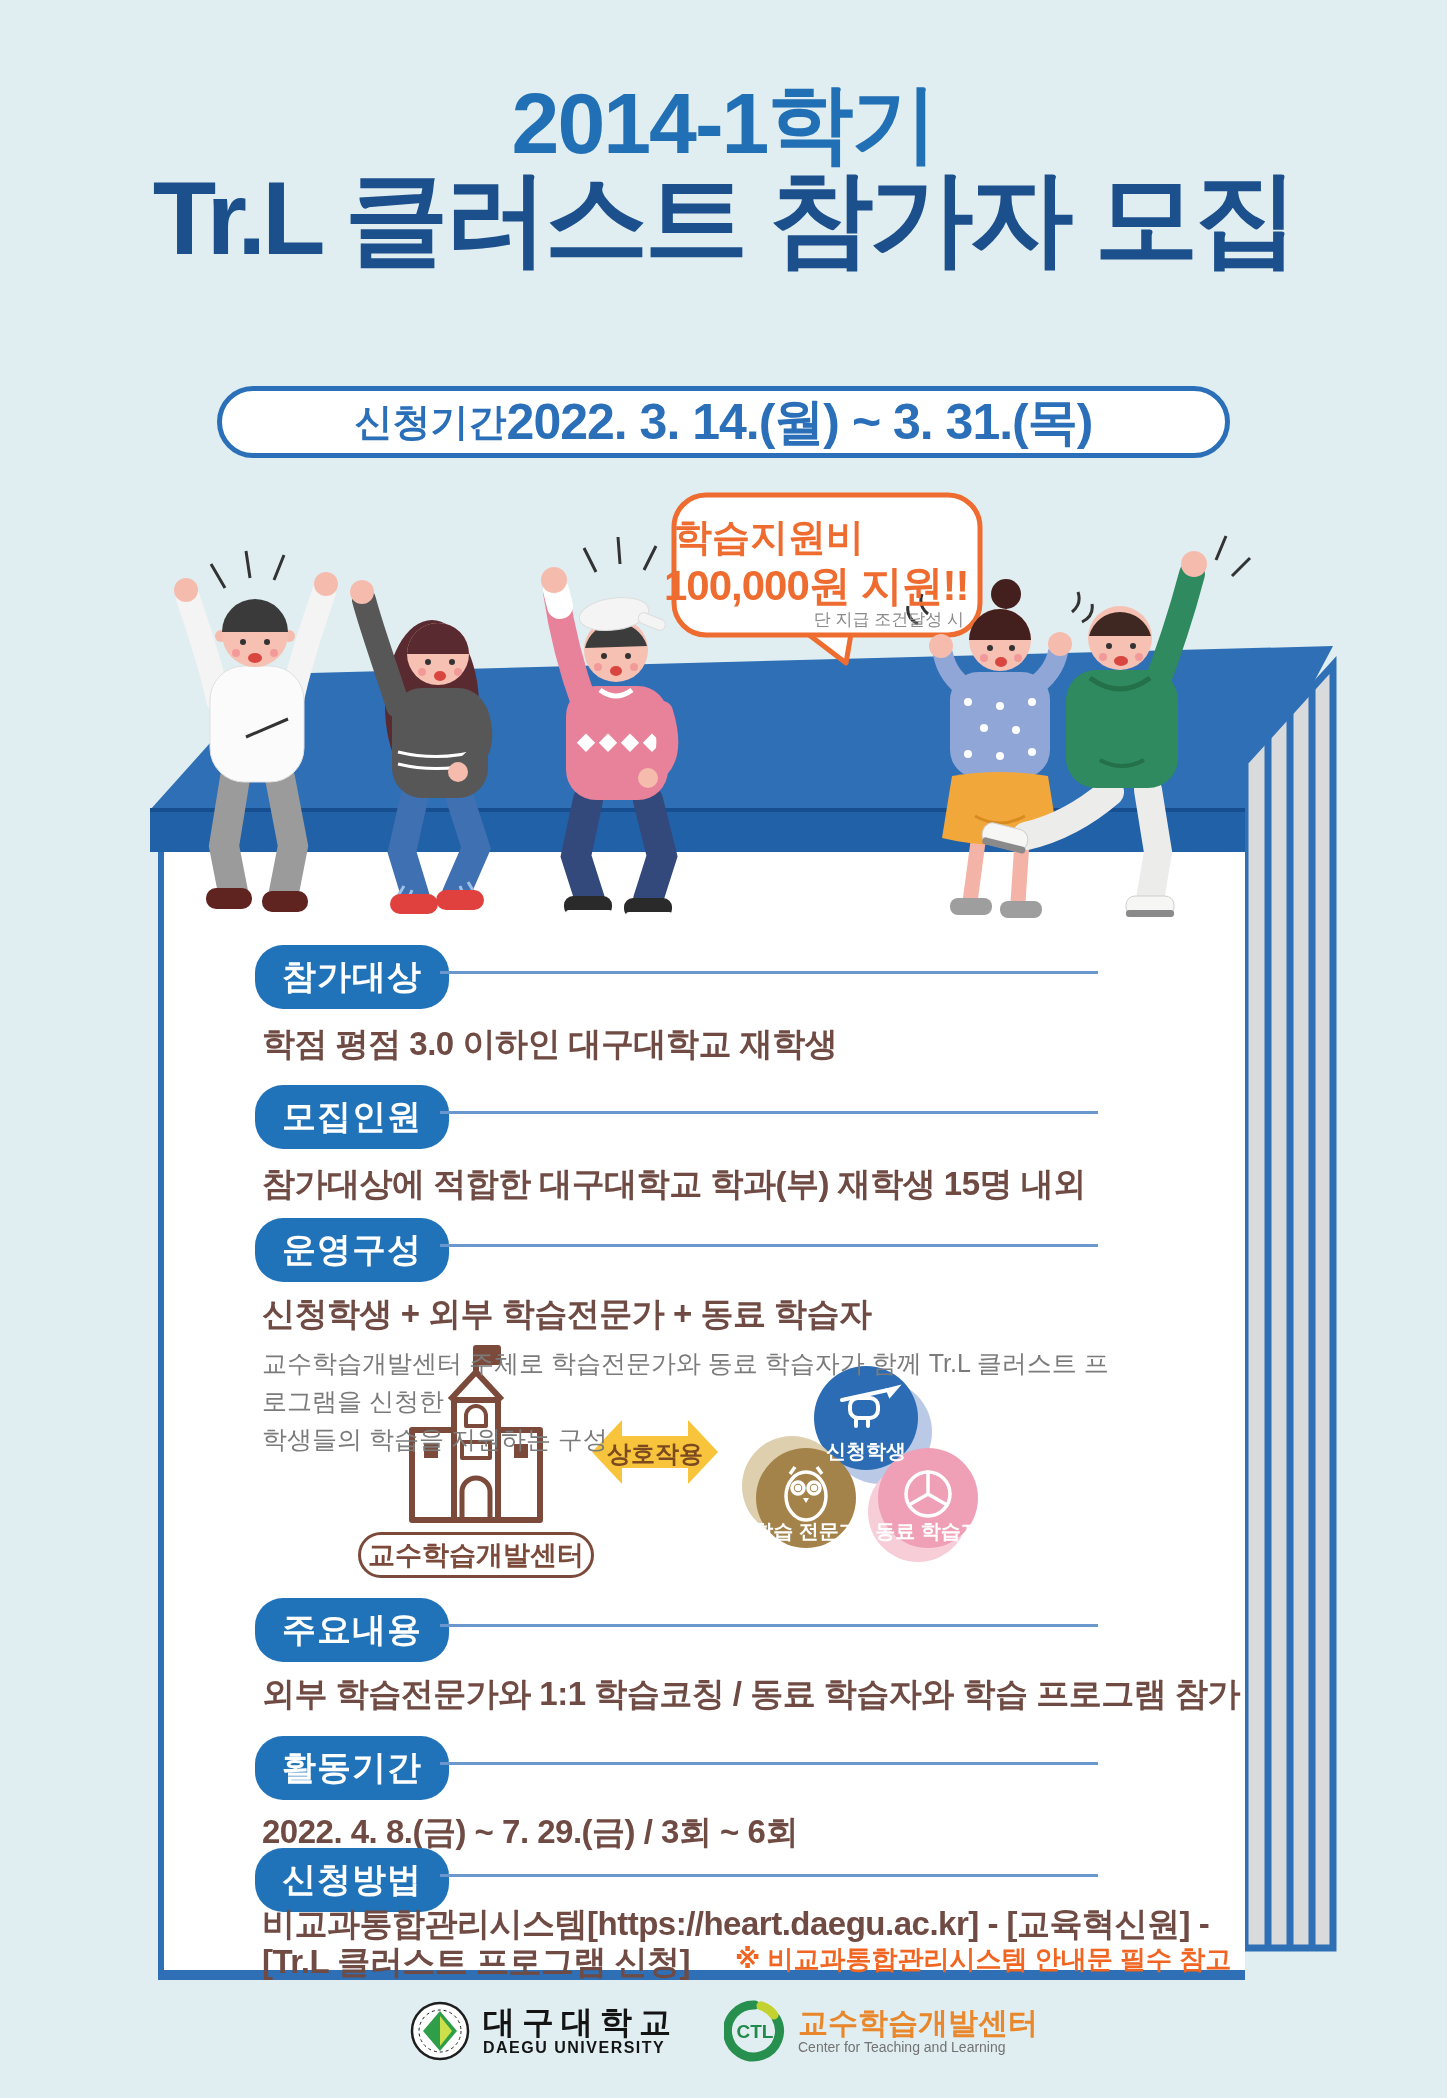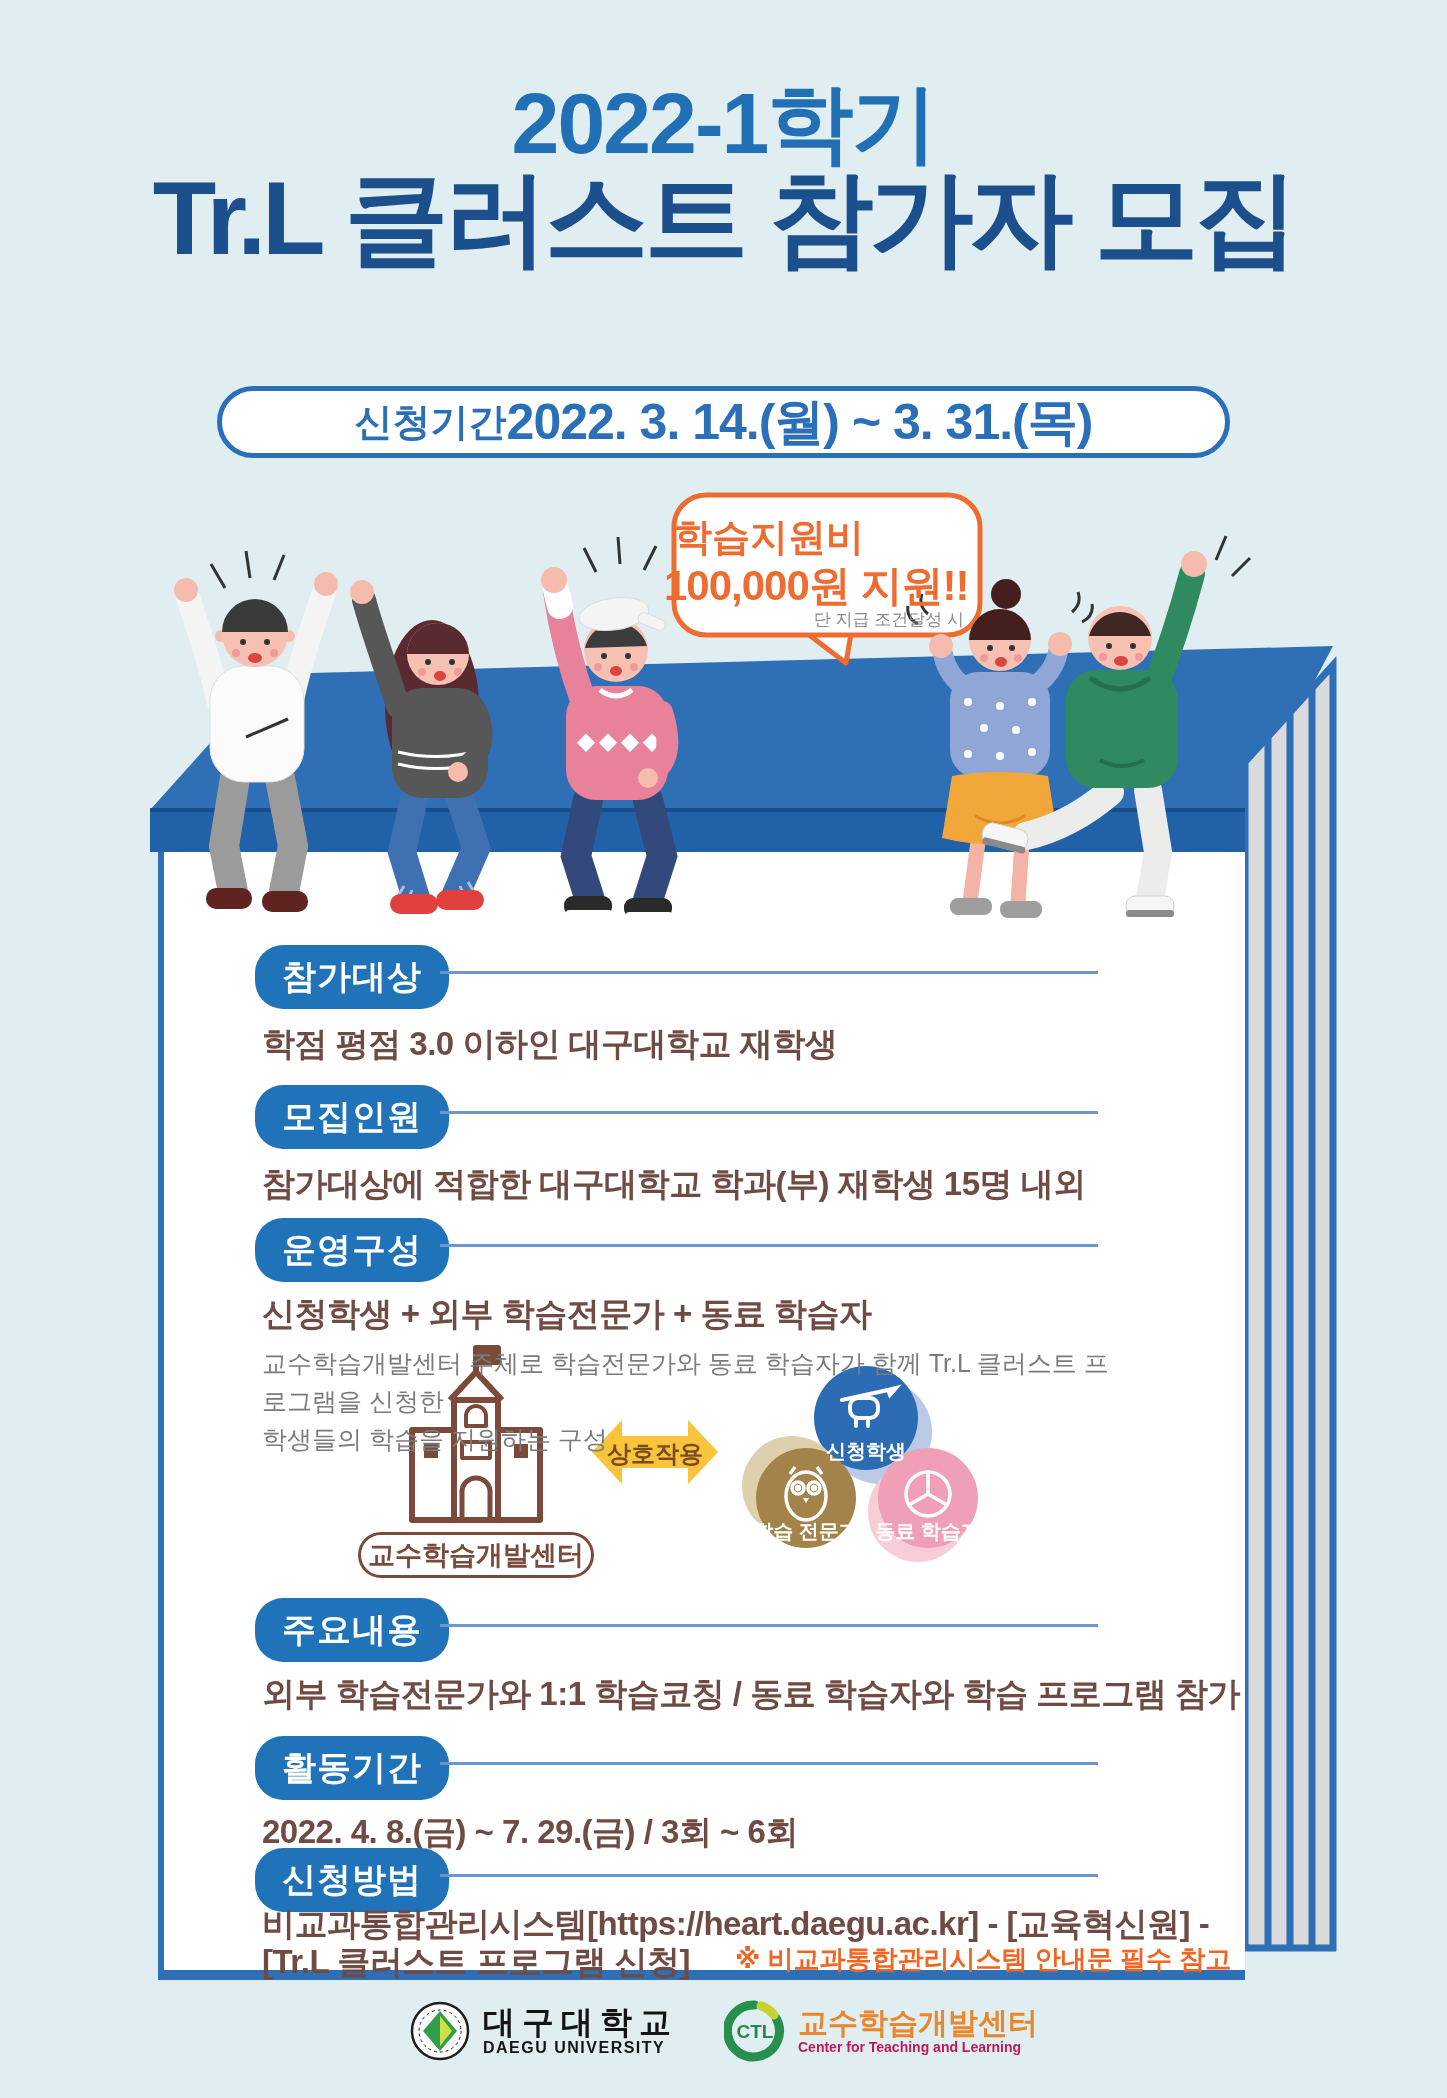--- a/index.html
+++ b/index.html
@@ -33,21 +33,21 @@
   .node-label{color:#ffffff;font-weight:700;text-align:center;}
   .node-1{top:1438px;left:816px;width:100px;font-size:20px;}
   .node-2{top:1518px;left:746px;width:120px;font-size:20px;}
   .node-3{top:1518px;left:868px;width:120px;font-size:20px;}
 
   .footer{top:2000px;left:0;width:100%;display:flex;align-items:flex-end;justify-content:center;gap:46px;}
   .logo{display:flex;align-items:center;gap:12px;}
   .univ-kr{font-size:32px;font-weight:900;color:#141414;letter-spacing:7px;line-height:34px;}
   .univ-en{font-size:16px;font-weight:800;color:#141414;letter-spacing:1.5px;}
   .ctl-kr{font-size:30px;font-weight:800;color:#e8872b;line-height:32px;}
-  .ctl-en{font-size:14px;font-weight:700;color:#be185d;}
+  .ctl-en{font-size:14px;font-weight:400;color:#737373;}
 </style>
 </head>
 <body>
 
 <div class="poster">
 
   <svg class="layer-svg" width="1447" height="2098" viewBox="0 0 1447 2098">
 
     <g>
       <polygon points="150,810 272,674 1333,646 1245,812" fill="#2e6fb6"></polygon>
@@ -242,21 +242,21 @@
     <g>
       <circle cx="918" cy="1512" r="50" fill="#f7cdd8"></circle>
       <circle cx="928" cy="1498" r="50" fill="#f0a0b6"></circle>
       <g stroke="#ffffff" fill="none" stroke-width="3.5" stroke-linecap="round">
         <circle cx="928" cy="1494" r="22"></circle>
         <path d="M928,1494 L928,1472 M928,1494 L909,1505 M928,1494 L947,1505"></path>
       </g>
     </g>
   </svg>
 
-  <div class="txt subtitle">2022-1학기</div>
+  <div class="txt subtitle">2014-1학기</div>
   <div class="txt main-title">Tr.L 클러스트 참가자 모집</div>
 
   <div class="txt pill">
     <span class="lbl">신청기간</span>
     <span class="val">2022. 3. 14.(월) ~ 3. 31.(목)</span>
   </div>
 
   <div class="txt bubble-l1">학습지원비</div>
   <div class="txt bubble-l2">100,000원 지원!!</div>
   <div class="txt bubble-note">단 지급 조건달성 시</div>

